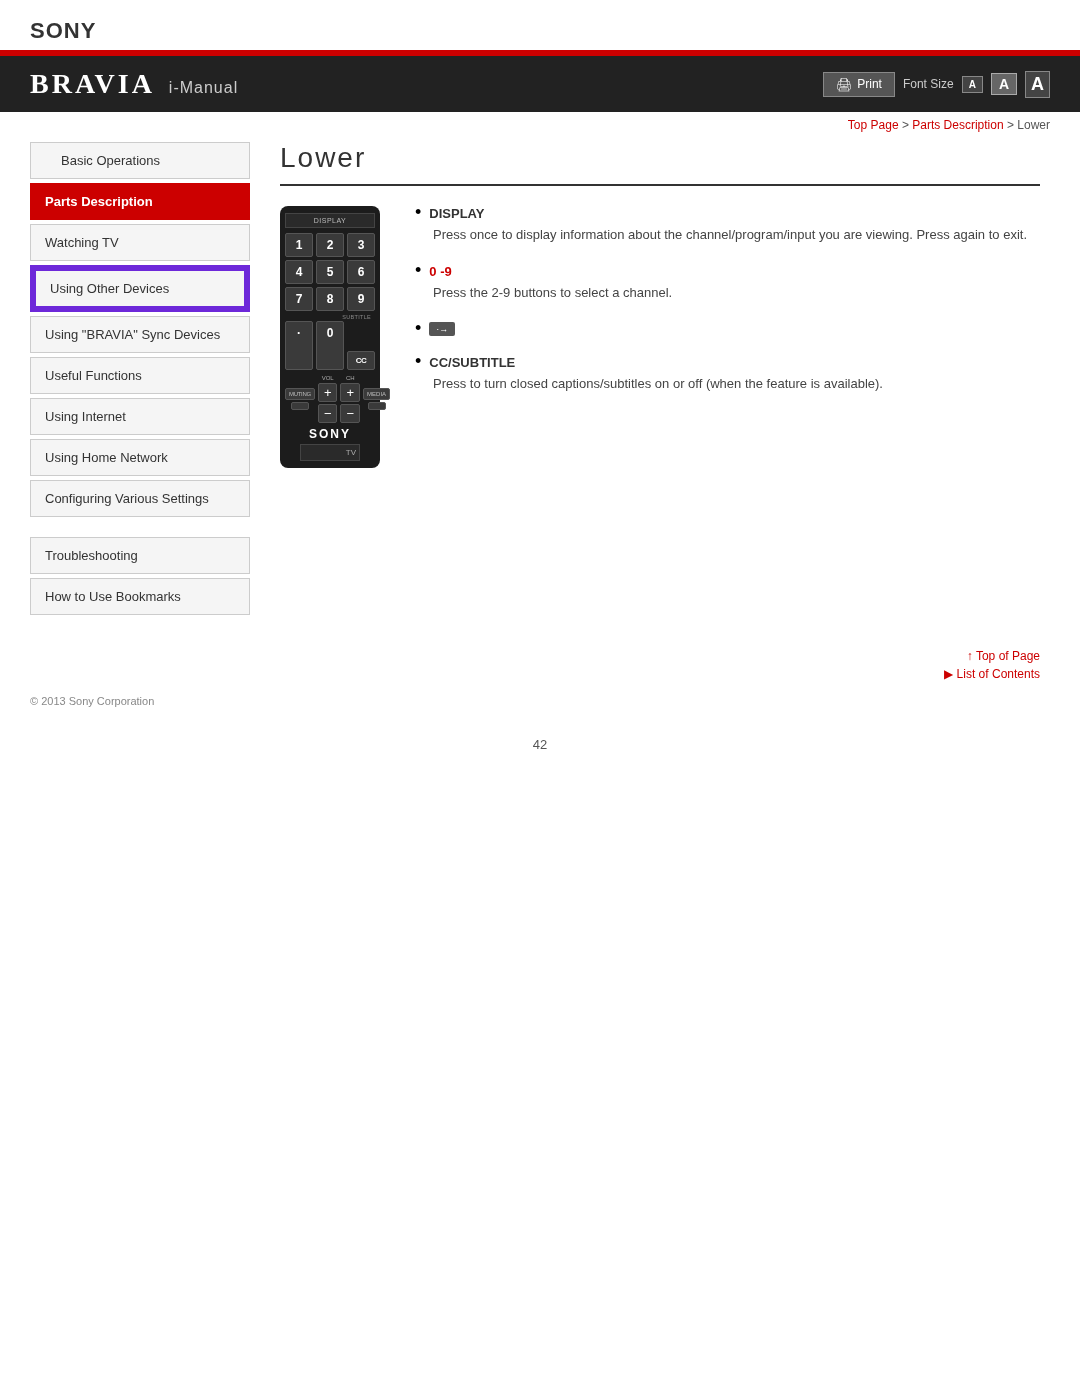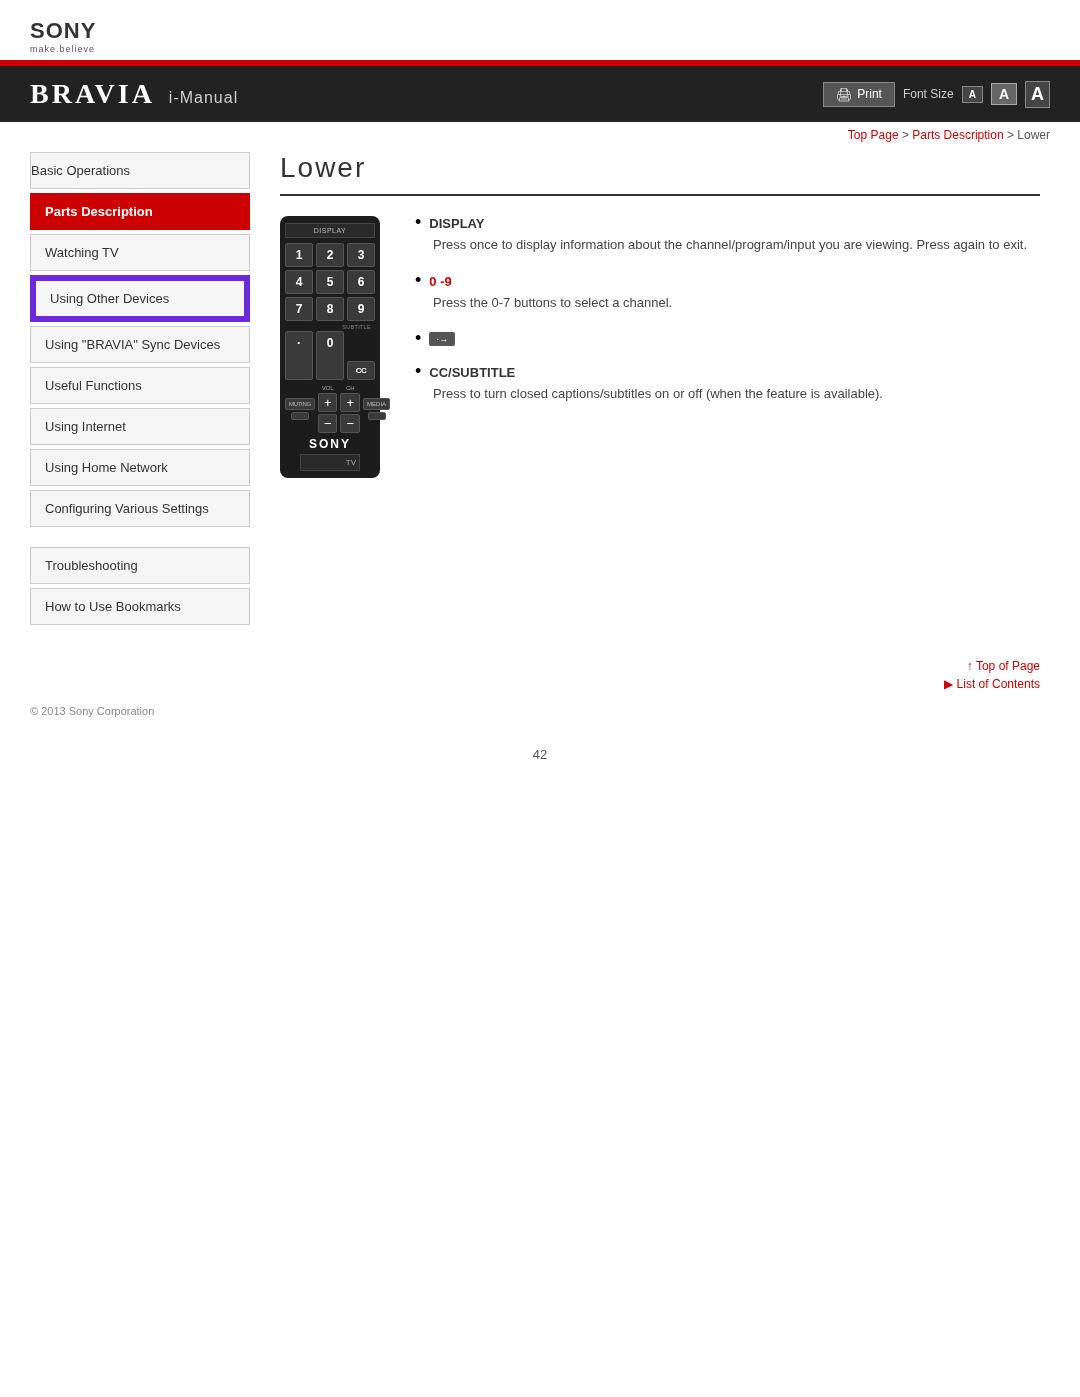--- a/index.html
+++ b/index.html
@@ -4,21 +4,20 @@
   <style>
     * { margin: 0; padding: 0; box-sizing: border-box; }
     body { font-family: Arial, sans-serif; background: #fff; width: 1080px; min-height: 1397px; font-size: 14px; color: #333; }
   </style>
 </head>
 <body>
 
 <div style="padding: 18px 30px 6px;">
   <div>
     <div style="font-size: 22px; font-weight: bold; letter-spacing: 1px;">SONY</div>
-    <div style="font-size: 9px; color: #555; letter-spacing: 1px;">make.believe</div>
   </div>
 </div>
 
 <div style="background: #c00; height: 6px; margin: 0 0 0 0;"></div>
 
 <div style="background: #222; padding: 12px 30px; display: flex; align-items: center; justify-content: space-between;">
   <div style="display: flex; align-items: baseline; gap: 14px;">
     <span style="color: #fff; font-size: 28px; font-weight: bold; letter-spacing: 3px; font-family: 'Times New Roman', serif;">BRAVIA</span>
     <span style="color: #ccc; font-size: 16px; letter-spacing: 1px;">i-Manual</span>
   </div>
@@ -38,21 +37,21 @@
   <a href="#" style="color: #c00; text-decoration: none;">Top Page</a>
   <span> &gt; </span>
   <a href="#" style="color: #c00; text-decoration: none;">Parts Description</a>
   <span> &gt; </span>
   <span>Lower</span>
 </div>
 
 <div style="display: flex; padding: 0 30px; gap: 20px; margin-top: 4px;">
 
   <div style="width: 220px; flex-shrink: 0;">
-    <div style="border: 1px solid #ccc; padding: 10px 0; margin-bottom: 4px; font-size: 13px; cursor: pointer; background: #f5f5f5; color: #333;">Basic Operations</div>
+    <div style="border: 1px solid #ccc; padding: 10px 30px; margin-bottom: 4px; font-size: 13px; cursor: pointer; background: #f5f5f5; color: #333;">Basic Operations</div>
 
     <div style="border: 1px solid #c00; padding: 10px 14px; margin-bottom: 4px; font-size: 13px; cursor: pointer; background: #c00; color: #fff; font-weight: bold;">Parts Description</div>
 
     <div style="border: 1px solid #ccc; padding: 10px 14px; margin-bottom: 4px; font-size: 13px; cursor: pointer; background: #f5f5f5; color: #333;">Watching TV</div>
 
     <div style="border: 6px solid #6d28d9; padding: 10px 14px; margin-bottom: 4px; font-size: 13px; cursor: pointer; background: #f5f5f5; color: #333;">Using Other Devices</div>
 
     <div style="border: 1px solid #ccc; padding: 10px 14px; margin-bottom: 4px; font-size: 13px; cursor: pointer; background: #f5f5f5; color: #333;">Using "BRAVIA" Sync Devices</div>
 
     <div style="border: 1px solid #ccc; padding: 10px 14px; margin-bottom: 4px; font-size: 13px; cursor: pointer; background: #f5f5f5; color: #333;">Useful Functions</div>
@@ -139,21 +138,21 @@
             <span style="font-weight: bold; font-size: 13px;">DISPLAY</span>
           </div>
           <div style="font-size: 13px; color: #444; line-height: 1.6; margin-left: 18px;">Press once to display information about the channel/program/input you are viewing. Press again to exit.</div>
         </div>
 
         <div style="margin-bottom: 18px;">
           <div style="display: flex; align-items: flex-start; gap: 8px; margin-bottom: 4px;">
             <span style="font-size: 18px; line-height: 1; color: #000; margin-top: -3px;">•</span>
             <a href="#" style="font-weight: bold; font-size: 13px; color: #c00; text-decoration: none;">0 -9</a>
           </div>
-          <div style="font-size: 13px; color: #444; line-height: 1.6; margin-left: 18px;">Press the 0-7 buttons to select a channel.</div>
+          <div style="font-size: 13px; color: #444; line-height: 1.6; margin-left: 18px;">Press the 2-9 buttons to select a channel.</div>
         </div>
 
         <div style="margin-bottom: 18px;">
           <div style="display: flex; align-items: flex-start; gap: 8px; margin-bottom: 4px;">
             <span style="font-size: 18px; line-height: 1; color: #000; margin-top: -3px;">•</span>
             <span style="display: inline-block; background: #555; color: #fff; font-size: 9px; padding: 2px 7px; border-radius: 2px;">·→</span>
           </div>
         </div>
 
         <div style="margin-bottom: 18px;">

